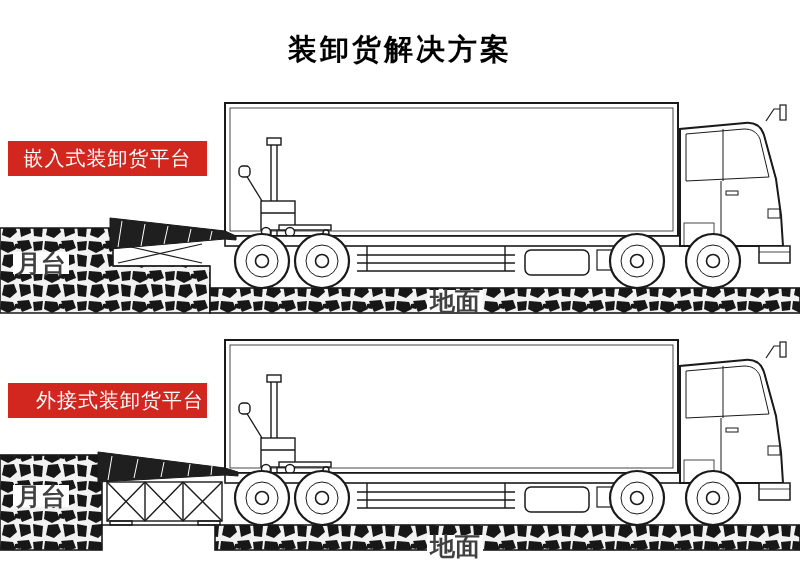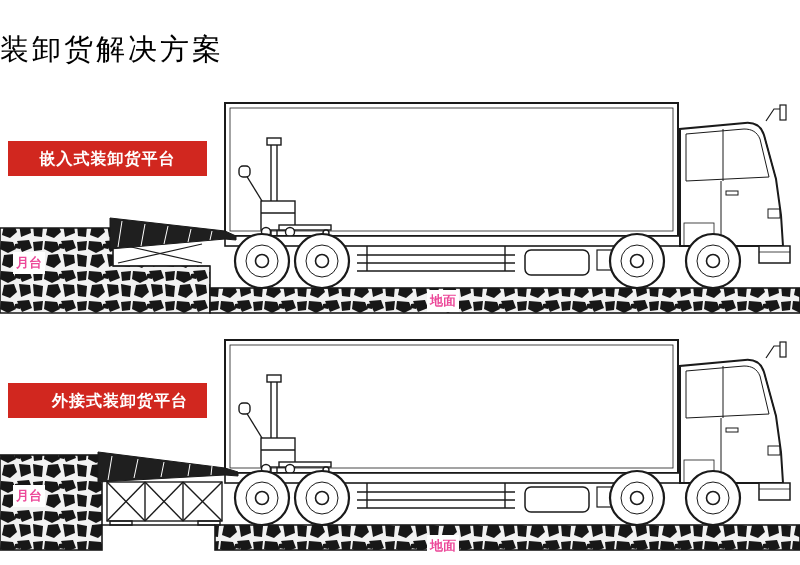--- a/index.html
+++ b/index.html
@@ -7,34 +7,34 @@
   body {
     background: #ffffff;
     font-family: "Liberation Sans", "DejaVu Sans", sans-serif;
     position: relative;
     overflow: hidden;
   }
   .stage { position: absolute; left: 0; top: 0; width: 800px; height: 565px; }
   .scene-svg { position: absolute; left: 0; top: 0; }
   .title {
     position: absolute; top: 30px; left: 0; width: 100%;
-    text-align: left; font-size: 29px; font-weight: normal;
+    text-align: center; font-size: 29px; font-weight: bold;
     color: #000000; letter-spacing: 3px;
   }
   .badge {
     position: absolute; left: 8px; width: 199px; height: 35px;
     background: #d1271f; color: #ffffff;
-    font-size: 16px; font-weight: bold; letter-spacing: 1px;
+    font-size: 20px; font-weight: normal; letter-spacing: 1px;
     text-align: center; line-height: 35px;
   }
   .badge.s0 { top: 141px; }
   .badge.s1 { top: 383px; padding-left: 25px; }
   .scene-label {
-    position: absolute; background: #ffffff; color: #ec4899;
-    font-size: 13px; font-weight: bold; line-height: 22px; padding: 0 3px;
+    position: absolute; background: #ffffff; color: #404040;
+    font-size: 25px; font-weight: bold; line-height: 22px; padding: 0 3px;
   }
   .lbl-dock-0   { left: 13px;  top: 252px; }
   .lbl-ground-0 { left: 427px; top: 290px; }
   .lbl-dock-1   { left: 13px;  top: 485px; }
   .lbl-ground-1 { left: 427px; top: 535px; }
 </style>
 </head>
 <body>
 
 <div class="stage">

